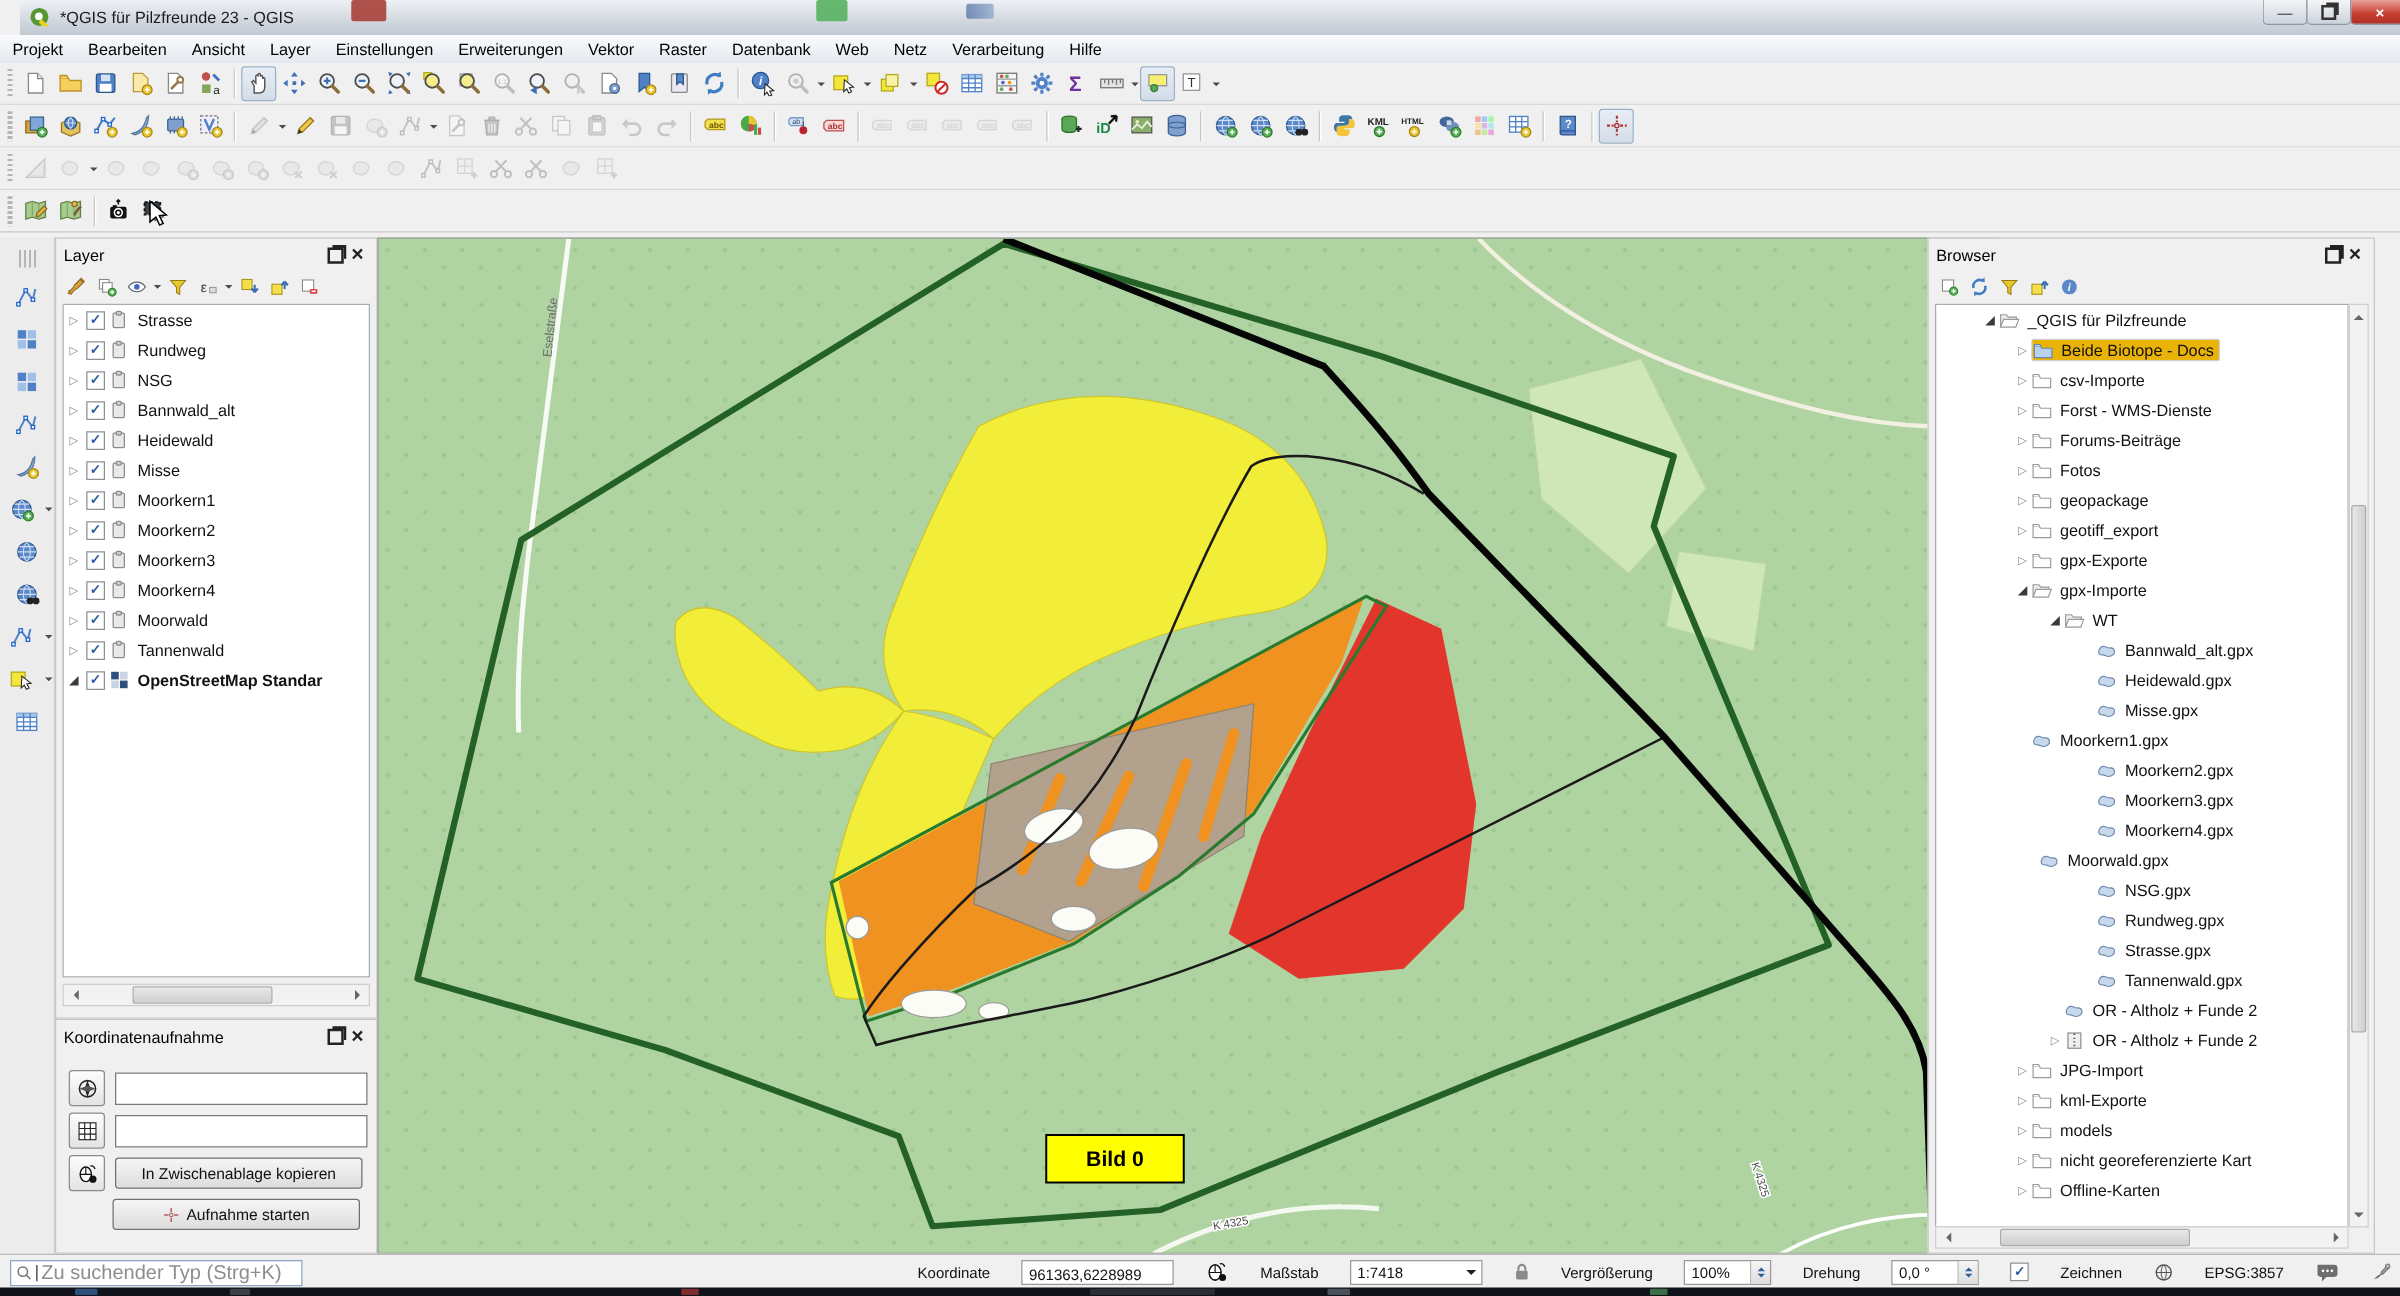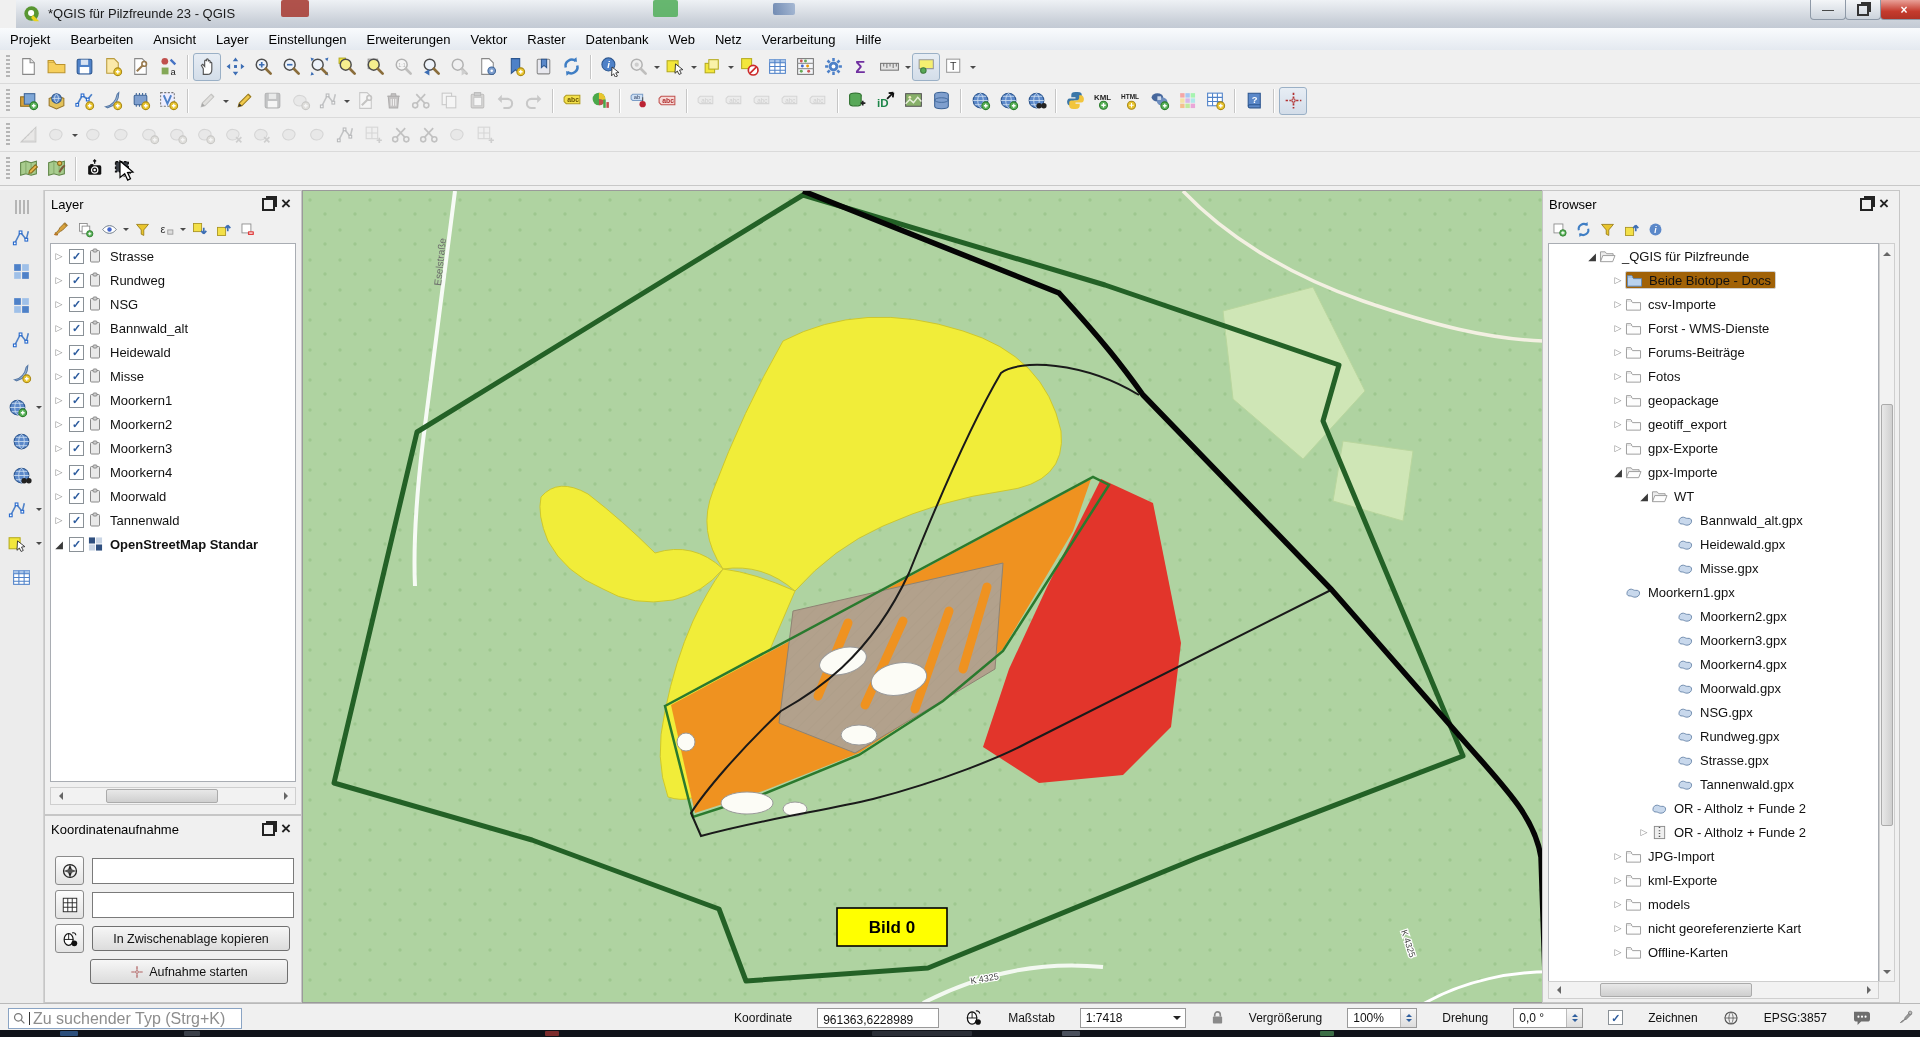--- a/index.html
+++ b/index.html
@@ -73,21 +73,21 @@
   .cfield{width:196px;height:22px;border:1px solid #7a7a7a;background:#fff;margin-left:8px;}
   .pushbtn{width:198px;height:25px;margin-left:8px;border:1px solid #707070;border-radius:3px;background:linear-gradient(#f6f6f6,#dcdcdc);
            display:flex;align-items:center;justify-content:center;font-size:12.5px;color:#111;gap:5px;}
   
   #btree{position:absolute;left:5px;right:20px;top:52px;bottom:20px;background:#fff;border:1px solid #a9adb3;overflow:hidden;}
   .trow2{height:24px;display:flex;align-items:center;font-size:13px;white-space:nowrap;}
   .trow2 .tw{width:14px;flex:none;text-align:center;color:#8a8a8a;font-size:9px;}
   .trow2 .tw.exp{color:#3a3a3a;font-size:10px;}
   .trow2 .ticon{width:20px;height:16px;flex:none;display:flex;align-items:center;margin-right:3px;}
   .trow2 .ticon svg{width:17px;height:15px;}
-  .hl{display:flex;align-items:center;background:#a16207;border:1px solid #cfcfcf;border-radius:2px;padding:0 4px 0 0;}
+  .hl{display:flex;align-items:center;background:#eab308;border:1px solid #cfcfcf;border-radius:2px;padding:0 4px 0 0;}
   
   #mapcanvas{position:absolute;left:302px;top:190px;width:1296px;height:813px;border:1px solid #9a9a9a;box-sizing:border-box;background:#afd3a1;overflow:hidden;}
   
   #statusbar{position:absolute;left:0;top:1003px;width:100%;height:27px;background:#f0f0f0;border-top:1px solid #b9b9b9;display:flex;align-items:center;box-sizing:border-box;}
   #searchbox{position:absolute;left:8px;top:4px;width:224px;height:19px;border:1px solid #8aa4c4;background:#fff;display:flex;align-items:center;padding:0 4px;gap:3px;}
   #searchbox .ph{color:#8d8d8d;font-size:16px;white-space:nowrap;overflow:hidden;}
   #sbright{position:absolute;right:6px;top:0;height:27px;display:flex;align-items:center;gap:25px;font-size:12px;}
   .sfield{height:18px;border:1px solid #999;background:#fff;display:flex;align-items:center;padding:0 5px;font-size:12px;}
   .spin{display:flex;align-items:center;border:1px solid #999;background:#fff;height:18px;}
   .spin .val{padding:0 5px;min-width:42px;}
@@ -1534,21 +1534,21 @@
         </div>
         <div class="trow2" style="padding-left:114px;">
           <span class="tw"></span>
           <span class="ticon">
             <svg viewBox="0 0 18 16">
               <path d="M2 9c0-3 2.5-5 5-4.5 2 .4 2.5 1.5 4.5 1.2 2.2-.3 4 .8 4 3s-2 4.3-5 4.3c-2.6 0-3.3-1.4-5-1.3C3.5 11.8 2 11 2 9z" fill="#c8d8ec" stroke="#6b88ab"></path>
             </svg>
           </span>
           <span>Moorkern4.gpx</span>
         </div>
-        <div class="trow2" style="padding-left:114px;">
+        <div class="trow2" style="padding-left:68px;">
           <span class="tw"></span>
           <span class="ticon">
             <svg viewBox="0 0 18 16">
               <path d="M2 9c0-3 2.5-5 5-4.5 2 .4 2.5 1.5 4.5 1.2 2.2-.3 4 .8 4 3s-2 4.3-5 4.3c-2.6 0-3.3-1.4-5-1.3C3.5 11.8 2 11 2 9z" fill="#c8d8ec" stroke="#6b88ab"></path>
             </svg>
           </span>
           <span>Moorwald.gpx</span>
         </div>
         <div class="trow2" style="padding-left:114px;">
           <span class="tw"></span>

